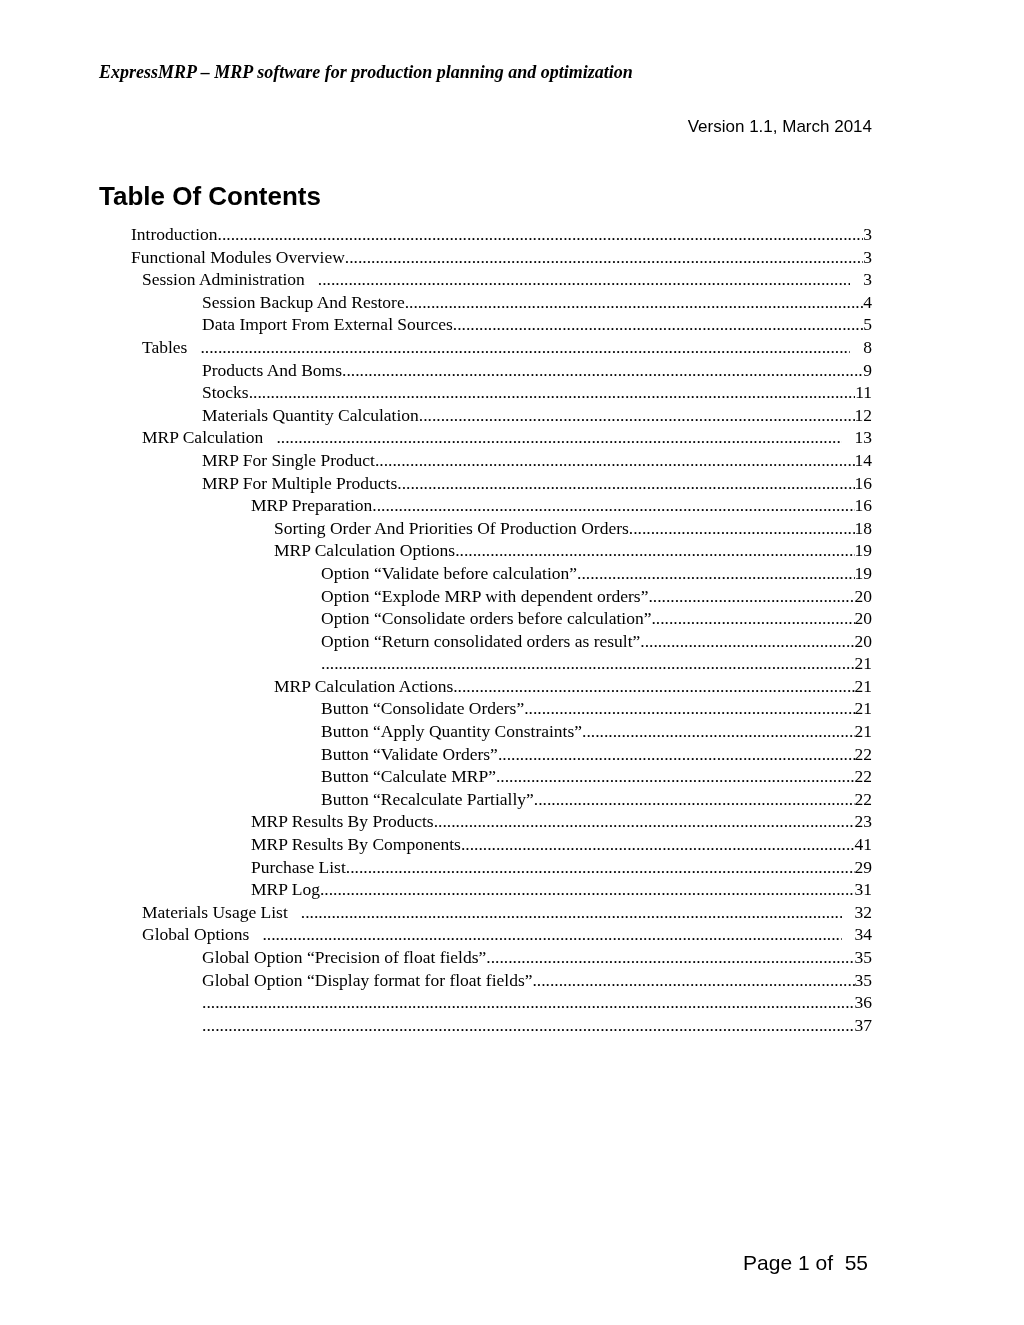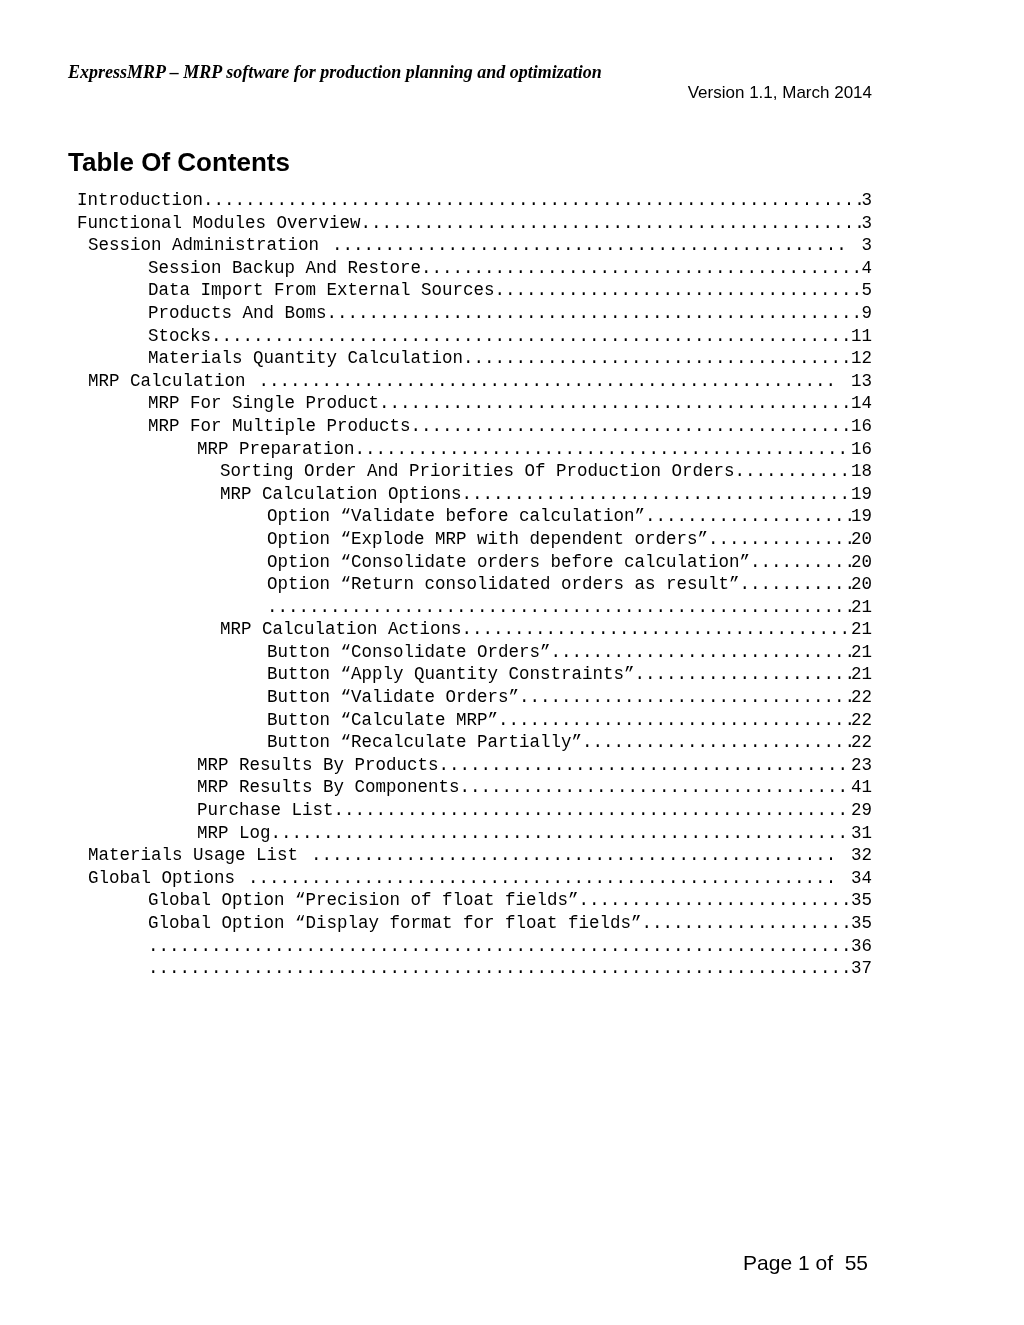--- a/index.html
+++ b/index.html
@@ -10,51 +10,52 @@
     font-family: "Liberation Sans", sans-serif;
     color: #000;
     position: relative;
     overflow: hidden;
   }
   .page {
     position: relative;
     width: 1024px;
     height: 1325px;
     background: #ffffff;
-    padding: 62px 152px 0 68px;
+    padding: 62px 152px 0 99px;
   }
   .doc-header {
     font-family: "Liberation Serif", serif;
     font-style: italic;
     font-weight: bold;
     font-size: 18px;
     line-height: 21px;
   }
   .doc-title {
     margin-top: 46px;
     text-align: center;
     font-size: 26px;
     font-weight: bold;
     line-height: 30px;
   }
   .version-line {
+    margin-top: 34px;
     text-align: right;
     font-size: 17px;
     line-height: 20px;
   }
   .toc-heading {
     margin-top: 44px;
     font-size: 26px;
     font-weight: bold;
     line-height: 30px;
   }
   .toc {
     margin-top: 12px;
-    margin-left: 9px;
-    font-family: Liberation Mono, monospace;
+    margin-left: 32px;
+    font-family: Liberation Serif, serif;
     font-size: 17.5px;
   }
   .toc-row {
     display: flex;
     align-items: baseline;
     line-height: 22.6px;
     height: 22.6px;
     white-space: nowrap;
   }
   .lvl-0 { padding-left: 0px; }
@@ -113,20 +114,25 @@
       <div class="toc-row lvl-2">
         <span class="toc-label">Session Backup And Restore</span>
         <span class="toc-leader"></span>
         <span class="toc-page">4</span>
       </div>
       <div class="toc-row lvl-2">
         <span class="toc-label">Data Import From External Sources</span>
         <span class="toc-leader"></span>
         <span class="toc-page">5</span>
       </div>
+      <div class="toc-row lvl-1">
+        <span class="toc-label">Tables</span>
+        <span class="toc-leader"></span>
+        <span class="toc-page">8</span>
+      </div>
       <div class="toc-row lvl-2">
         <span class="toc-label">Products And Boms</span>
         <span class="toc-leader"></span>
         <span class="toc-page">9</span>
       </div>
       <div class="toc-row lvl-2">
         <span class="toc-label">Stocks</span>
         <span class="toc-leader"></span>
         <span class="toc-page">11</span>
       </div>

